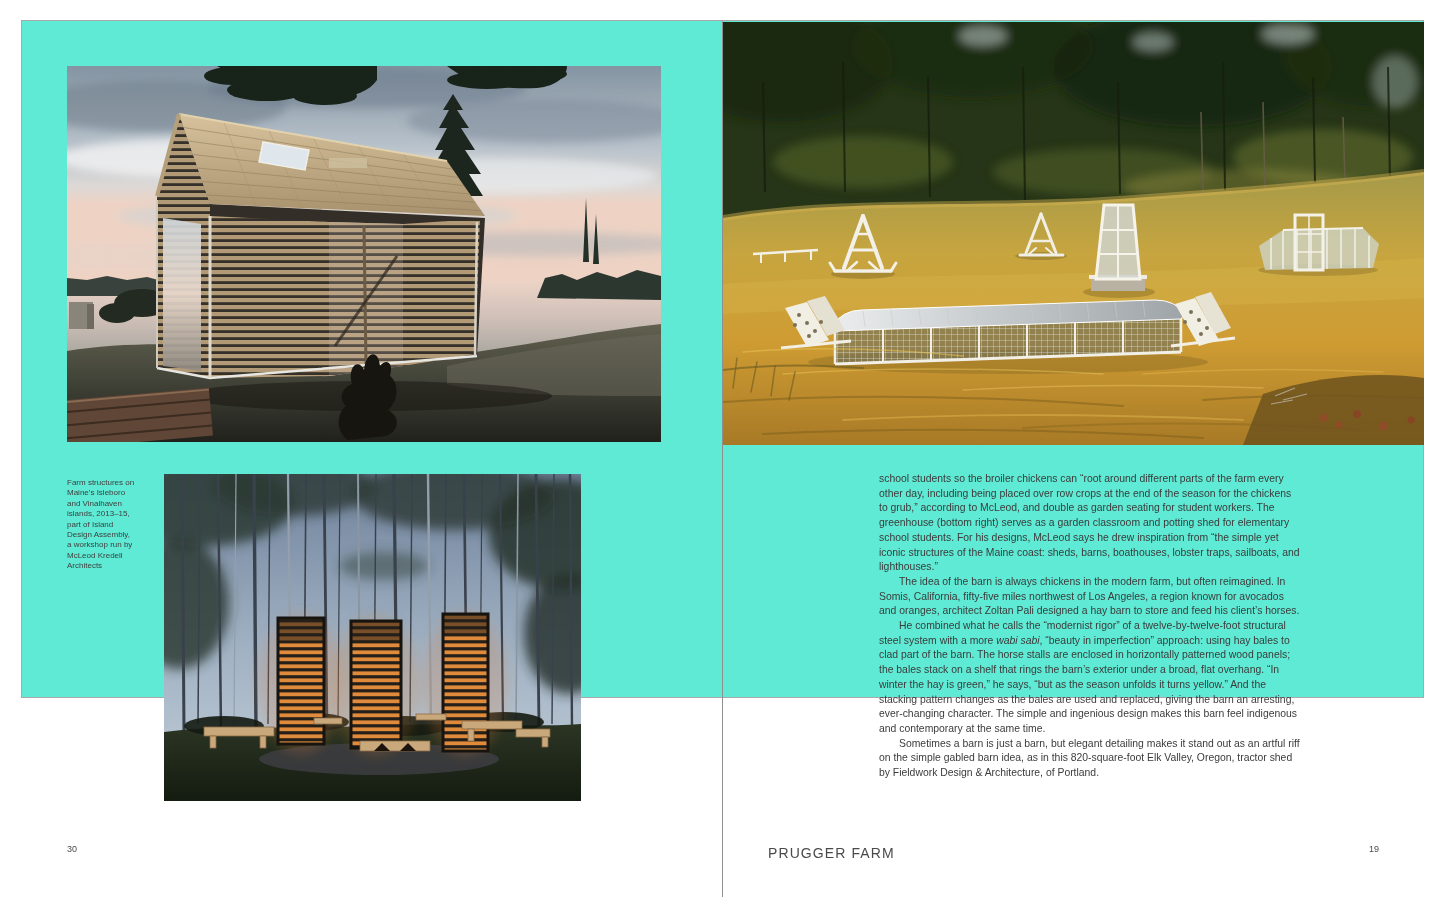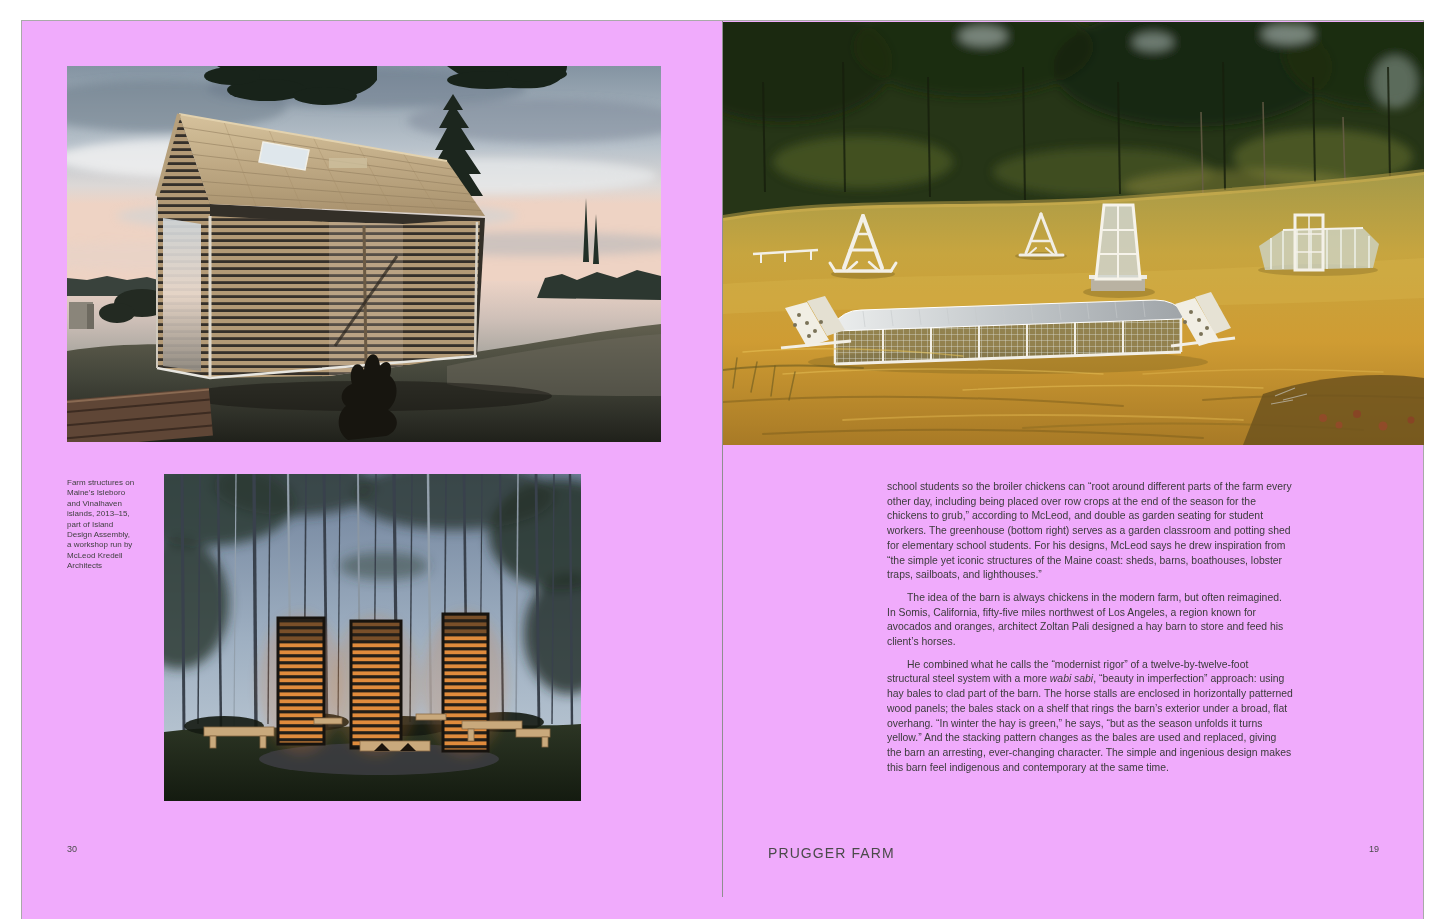--- a/index.html
+++ b/index.html
@@ -1,30 +1,30 @@
 <!DOCTYPE html>
 <html><head>
 <meta charset="utf-8">
 <style>
   html,body{margin:0;padding:0;background:#ffffff;}
   body{width:1445px;height:919px;position:relative;overflow:hidden;
        font-family:"Liberation Sans","DejaVu Sans",sans-serif;color:#3b3b3b;}
-  .spread{position:absolute;left:21px;top:20px;width:1403px;height:900px;
-          border:1px solid #a9a9a9;box-sizing:border-box;background:#f0abfc;}
+  .spread{position:absolute;left:21px;top:20px;width:1403px;height:678px;
+          border:1px solid #a9a9a9;box-sizing:border-box;background:#5eead4;}
   .gutter{position:absolute;left:700px;top:0;width:1px;height:876px;background:#8f8f8f;}
   .photo{position:absolute;margin:0;padding:0;overflow:hidden;}
   .photo svg{display:block;width:100%;height:100%;}
   .photo-top-left{left:45px;top:45px;width:594px;height:376px;}
   .photo-bottom-left{left:142px;top:453px;width:417px;height:327px;}
   .photo-right{left:701px;top:1px;width:701px;height:423px;}
   .caption{position:absolute;left:45px;top:457px;width:100px;
            font-size:8px;line-height:10.4px;color:#3f3f3f;white-space:pre-line;}
   .body-text{position:absolute;left:857px;top:451px;width:422px;
              font-size:10.4px;line-height:14.7px;color:#3b3b3b;}
-  .body-text p{margin:8px;}
+  .body-text p{margin:0;}
   .body-text p.indent{text-indent:20px;}
   .body-text em{}
   .running-footer{position:absolute;left:746px;top:824px;font-size:14px;
                   letter-spacing:1.1px;color:#4a4a4a;}
   .folio{position:absolute;top:823px;font-size:9px;color:#4a4a4a;}
   .folio-left{left:45px;}
   .folio-right{left:1347px;}
 </style>
 </head>
 <body>
@@ -466,18 +466,19 @@
           <circle cx="688" cy="398" r="3.5" fill="#8a4226" opacity="0.85"></circle>
           <path d="M552,374 L572,366 M560,378 L584,372 M548,382 L570,378" stroke="#b9b4a6" stroke-width="1.2" opacity="0.8"></path>
         </g>
       </svg>
     </figure>
 
     <div class="body-text">
       <p>school students so the broiler chickens can “root around different parts of the farm every other day, including being placed over row crops at the end of the season for the chickens to grub,” according to McLeod, and double as garden seating for student workers. The greenhouse (bottom right) serves as a garden classroom and potting shed for elementary school students. For his designs, McLeod says he drew inspiration from “the simple yet iconic structures of the Maine coast: sheds, barns, boathouses, lobster traps, sailboats, and lighthouses.”</p>
       <p class="indent">The idea of the barn is always chickens in the modern farm, but often reimagined. In Somis, California, fifty-five miles northwest of Los Angeles, a region known for avocados and oranges, architect Zoltan Pali designed a hay barn to store and feed his client’s horses.</p>
       <p class="indent"><span>He combined what he calls the “modernist rigor” of a twelve-by-twelve-foot structural steel system with a more </span><em>wabi sabi</em><span>, “beauty in imperfection” approach: using hay bales to clad part of the barn. The horse stalls are enclosed in horizontally patterned wood panels; the bales stack on a shelf that rings the barn’s exterior under a broad, flat overhang. “In winter the hay is green,” he says, “but as the season unfolds it turns yellow.” And the stacking pattern changes as the bales are used and replaced, giving the barn an arresting, ever-changing character. The simple and ingenious design makes this barn feel indigenous and contemporary at the same time.</span></p>
+      <p class="indent">Sometimes a barn is just a barn, but elegant detailing makes it stand out as an artful riff on the simple gabled barn idea, as in this 820-square-foot Elk Valley, Oregon, tractor shed by Fieldwork Design &amp; Architecture, of Portland.</p>
     </div>
 
     <div class="running-footer">PRUGGER FARM</div>
     <div class="folio folio-right">19</div>
   </div>
 </div>
 
 </body></html>

